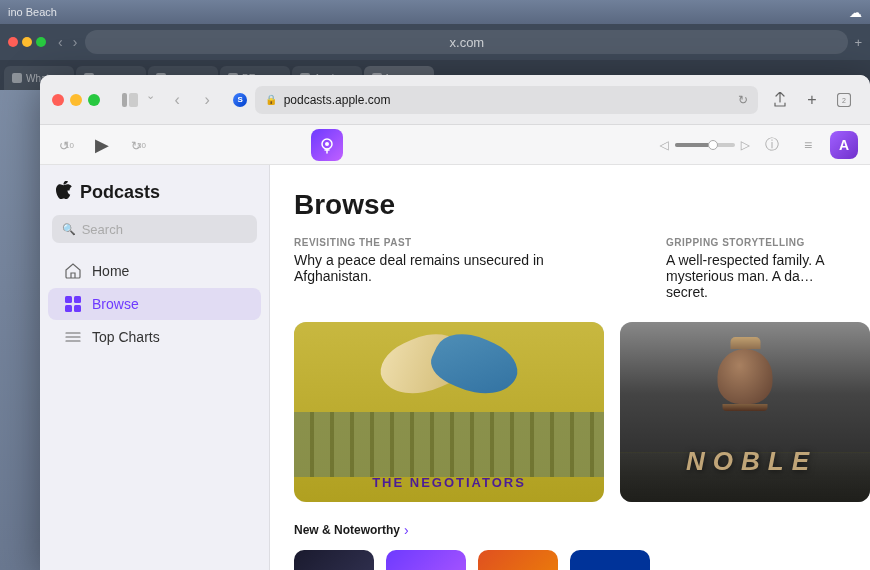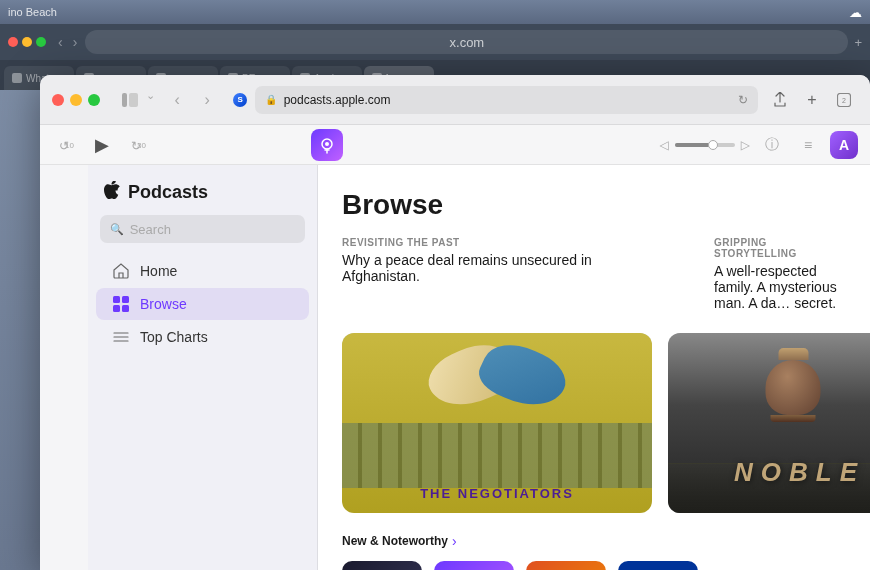--- a/index.html
+++ b/index.html
@@ -105,21 +105,20 @@
     }
     .volume-controls { display: flex; align-items: center; gap: 6px; font-size: 14px; color: #888; }
     .volume-slider { width: 60px; height: 4px; background: #ccc; border-radius: 2px; position: relative; }
     .volume-fill { width: 35px; height: 4px; background: #888; border-radius: 2px; }
     .volume-thumb { width: 10px; height: 10px; border-radius: 50%; background: white; border: 1px solid #aaa; position: absolute; top: -3px; left: 33px; }
 
     
     .main-layout {
       display: flex;
       height: calc(495px - 50px - 40px);
-      padding-left: 48px;
     }
 
     
     .sidebar {
       width: 230px;
       background: rgba(240,240,245,0.9);
       border-right: 1px solid rgba(0,0,0,0.08);
       padding: 12px 0;
       flex-shrink: 0;
       overflow: hidden;

